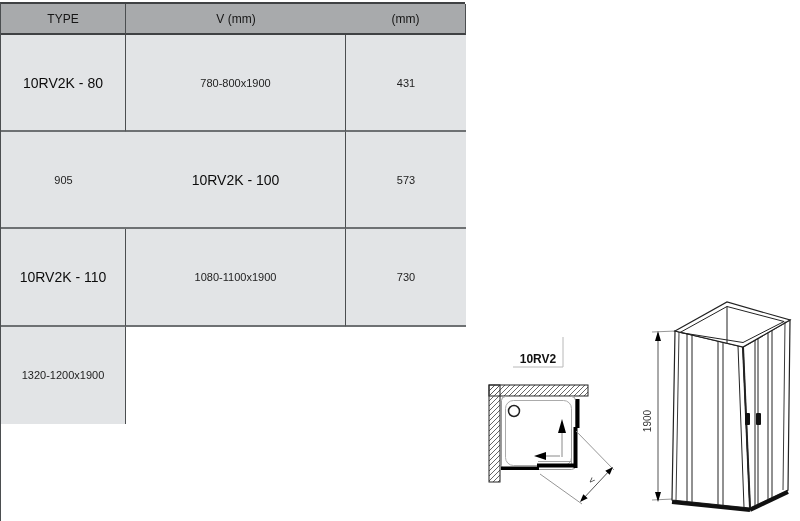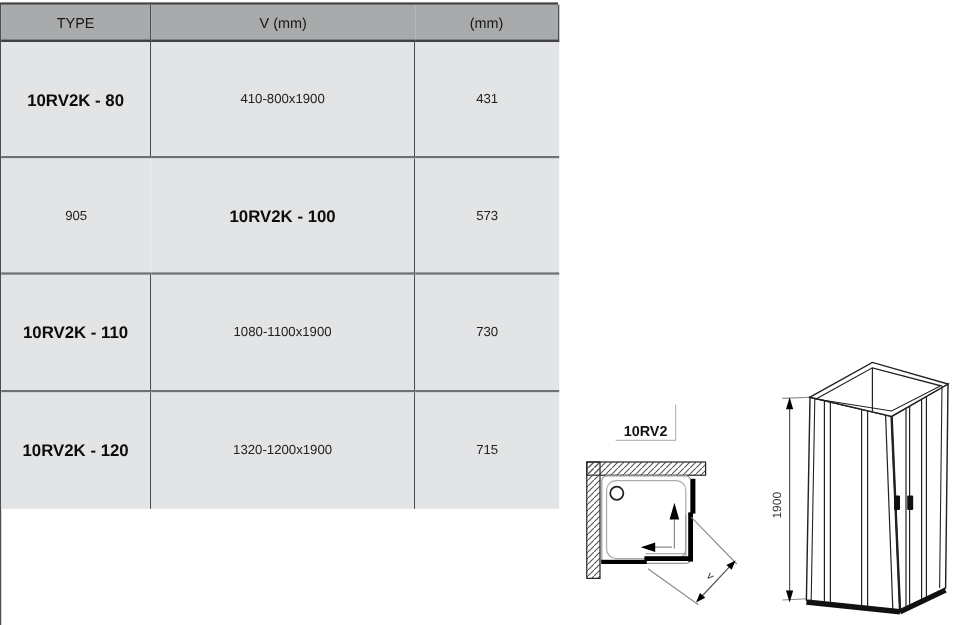--- a/index.html
+++ b/index.html
@@ -22,53 +22,51 @@
     background:var(--row-bg,#e2e4e6);
     border-bottom:2px solid var(--divider,#6e7173);
     color:#222;font-size:11px;
   }
   .cell.c1,.cell.c2{border-right:1px solid var(--col-line,#4b4e50);}
   .cell.head{
     background:var(--header-bg,#a8aaac);
     border-bottom:2px solid var(--border-dark,#3f4143);
     color:#161616;font-size:12px;
   }
-  .cell.type{font-weight:bold;font-size:14px;color:#0c0c0c;}
+  .cell.type{font-weight:normal;font-size:14px;color:#0c0c0c;}
   .cell.last{border-bottom:none;}
   
   .topview{position:absolute;left:480px;top:330px;}
   .frontview{position:absolute;left:630px;top:275px;}
   svg text{font-family:"Liberation Sans","DejaVu Sans",sans-serif;}
 </style>
 </head>
 <body>
 
 <div class="stage">
 
   <div class="spec-table">
     <div class="cell head c1">TYPE</div>
     <div class="cell head c3">V (mm)</div>
     <div class="cell head c2">(mm)</div>
 
     <div class="cell type c1">10RV2K - 80</div>
-    <div class="cell c2">410-800x1900</div>
+    <div class="cell c2">780-800x1900</div>
     <div class="cell c3">431</div>
 
     <div class="cell c3">905</div>
 
     <div class="cell type c1">10RV2K - 100</div>
     <div class="cell c3">573</div>
 
     <div class="cell type c1">10RV2K - 110</div>
     <div class="cell c2">1080-1100x1900</div>
     <div class="cell c3">730</div>
 
-    <div class="cell type c1 last">10RV2K - 120</div>
     <div class="cell c2 last">1320-1200x1900</div>
-    <div class="cell c3 last">715</div>
   </div>
 
   <svg class="topview" width="152" height="191" viewBox="0 0 152 191">
     <defs>
       <pattern id="hatch" width="5" height="5" patternUnits="userSpaceOnUse">
         <path d="M0,5 L5,0" stroke="#555" stroke-width="0.9" fill="none"></path>
       </pattern>
     </defs>
 
     <polyline points="83,7 83,37 33,37" fill="none" stroke="#b8b8b8" stroke-width="1"></polyline>

